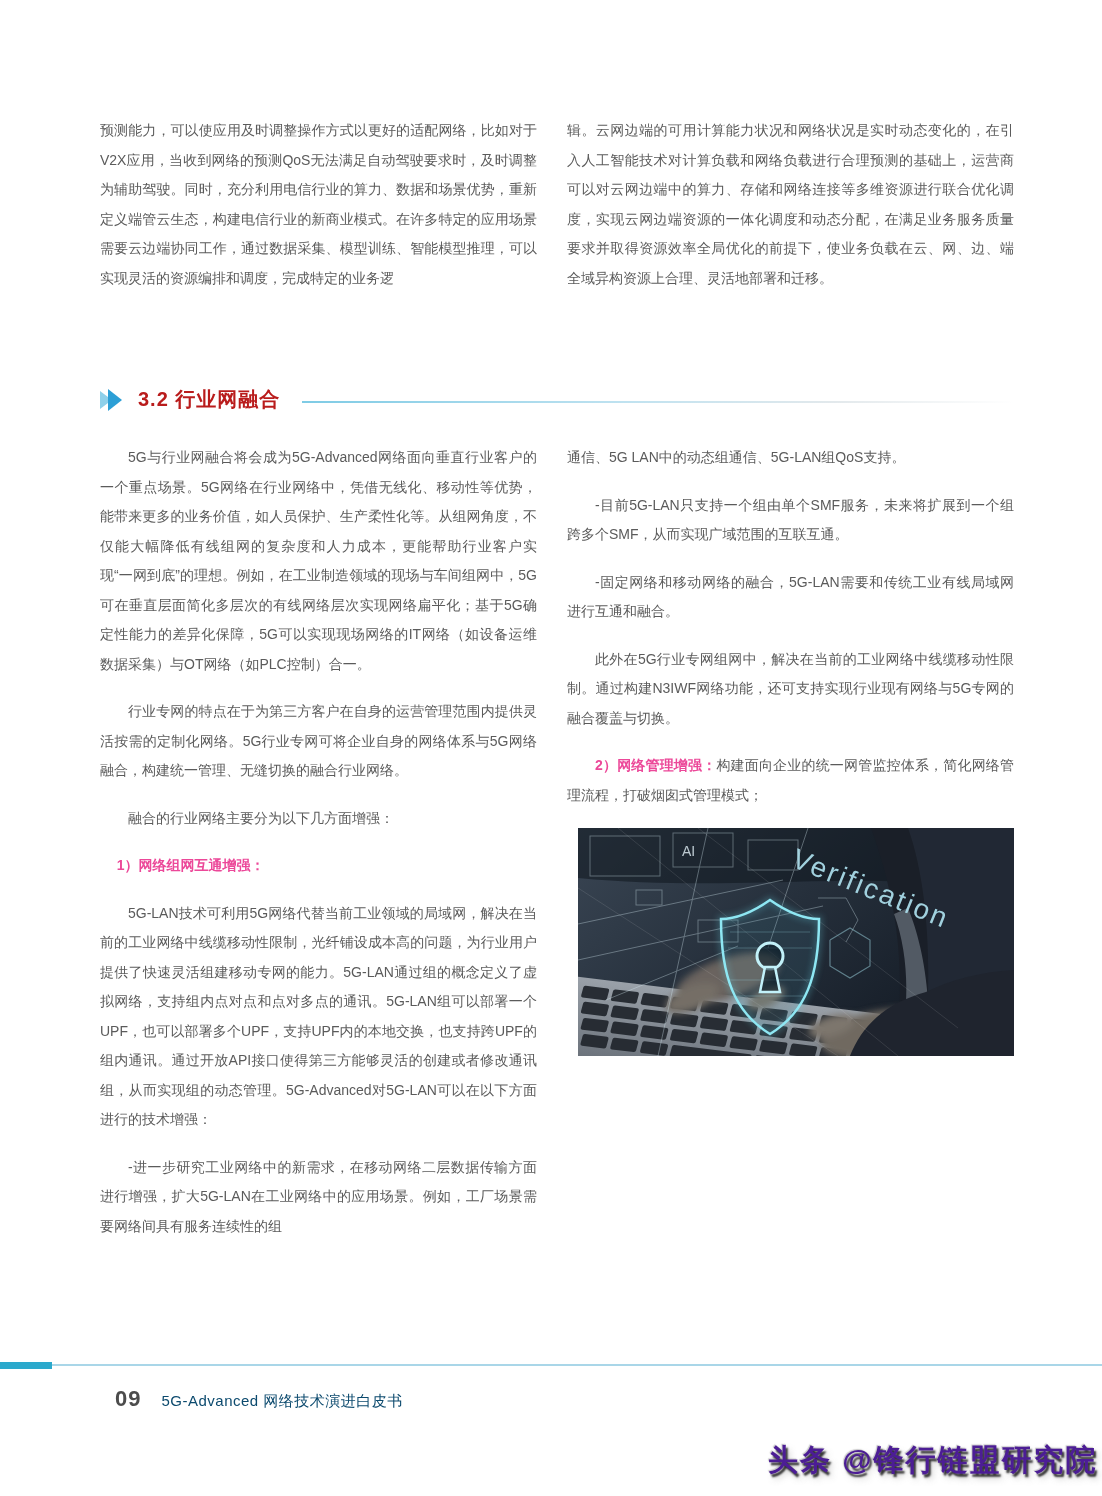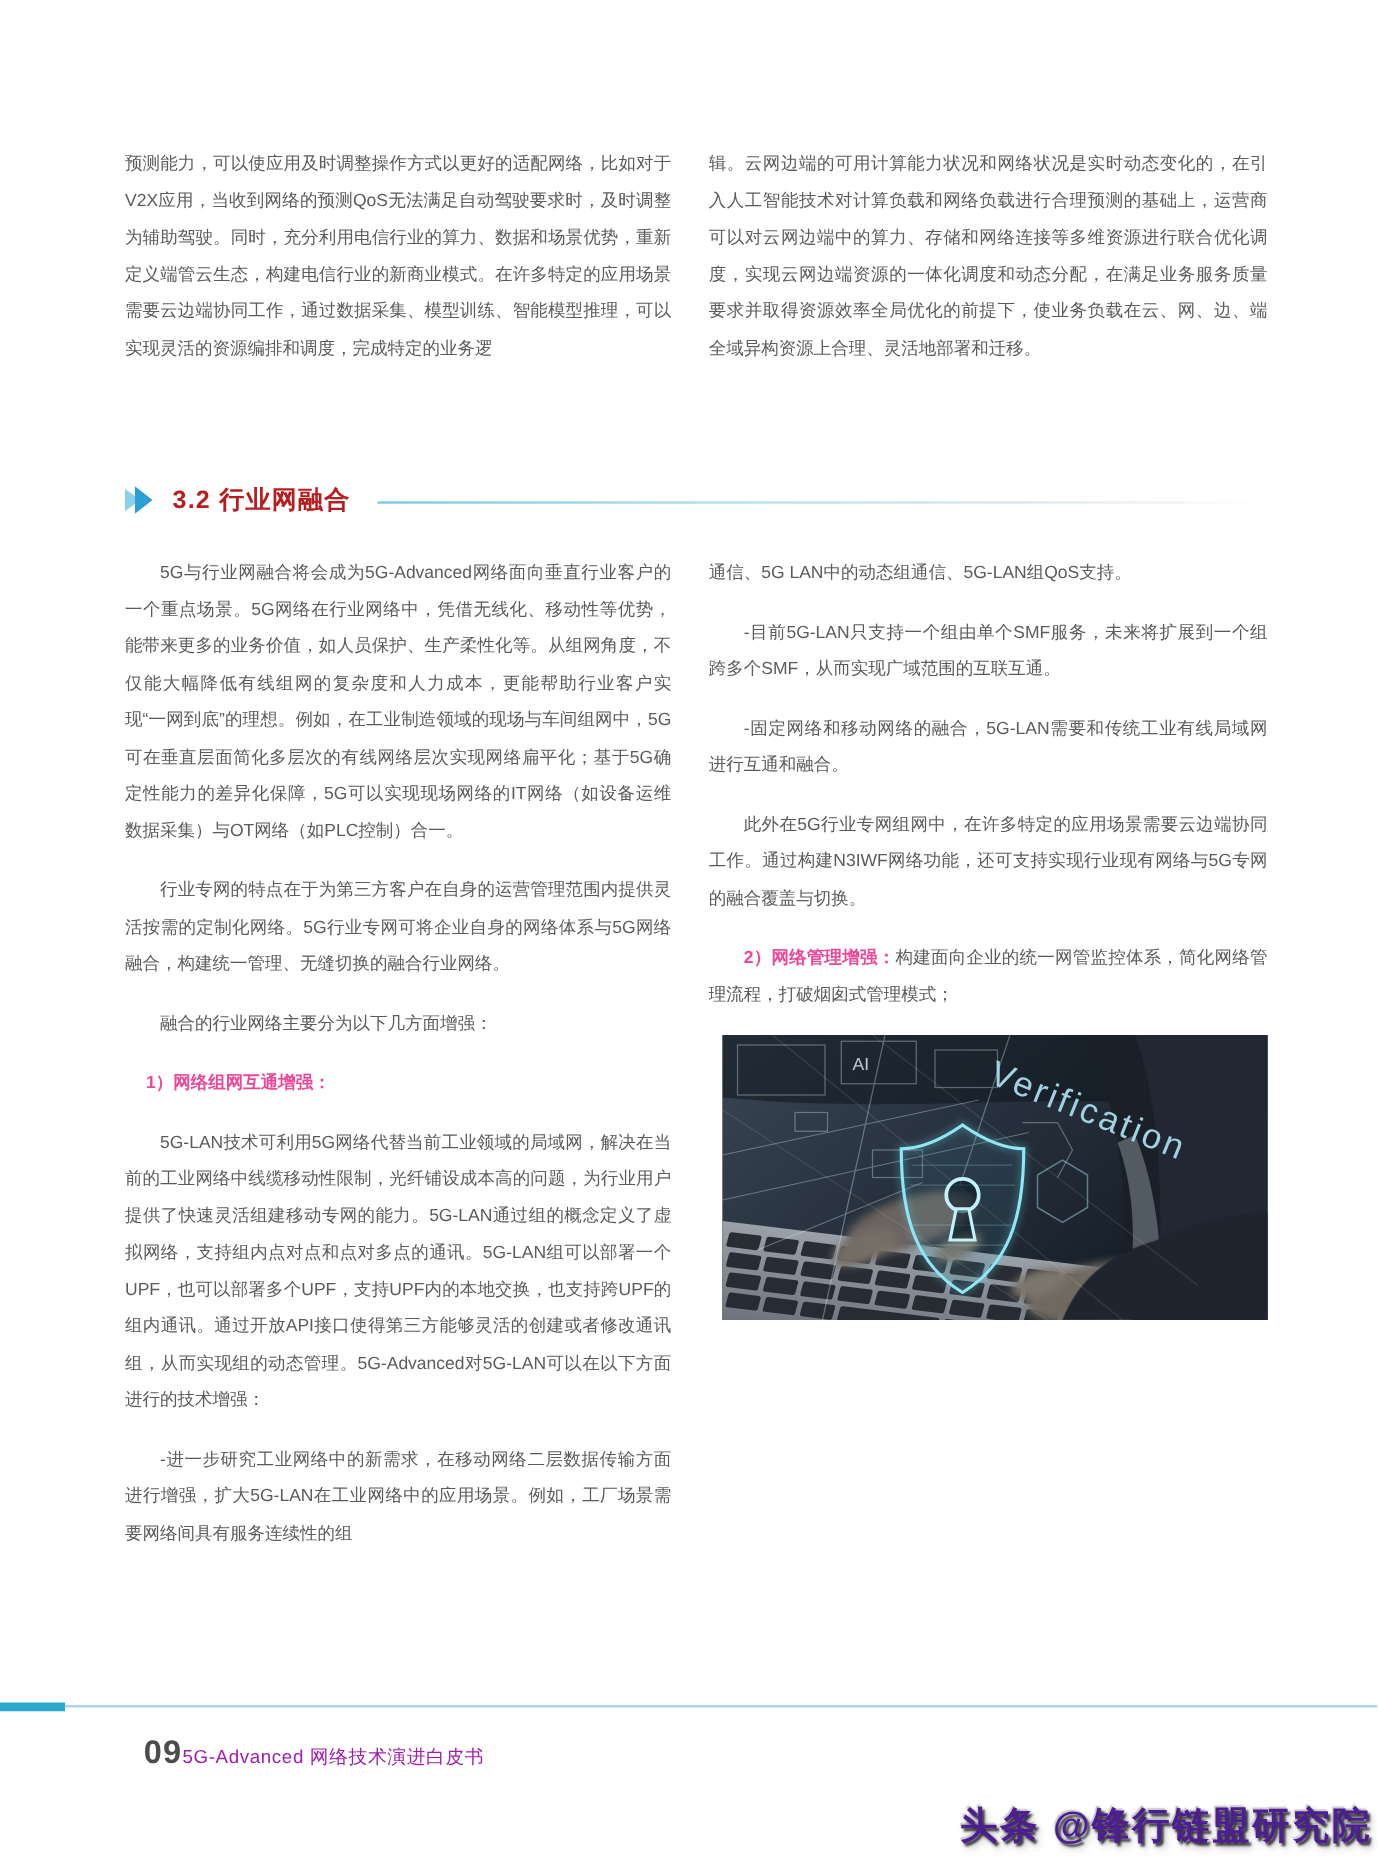--- a/index.html
+++ b/index.html
@@ -25,22 +25,22 @@
   .topR{left:567px;top:116px;width:447px;}
   .colL{left:100px;top:443px;width:437px;}
   .colR{left:567px;top:443px;width:447px;}
   
   .photo{width:436px;height:228px;margin:10px 0 0 11px;display:block;background:#1d2732;}
   
   .footer-divider{left:0;top:1362px;width:1102px;height:8px;}
   .fd-thick{position:absolute;left:0;top:0;width:52px;height:7px;background:#2ba9cc;}
   .fd-thin{position:absolute;left:52px;right:0;top:2px;height:2px;background:#a9d6e8;}
   .footer-text{left:115px;top:1386px;display:flex;align-items:baseline;}
-  .page-num{font-size:26px;color:#4c4c4c;font-weight:bold;letter-spacing:1px;}
-  .doc-title{font-size:15px;color:#a21caf;letter-spacing:0.5px;}
+  .page-num{font-size:22px;color:#4c4c4c;font-weight:bold;letter-spacing:1px;}
+  .doc-title{font-size:15px;color:#0c4a6e;margin-left:20px;letter-spacing:0.5px;}
   
   .watermark{
     left:768px;top:1440px;font-size:30px;font-weight:bold;color:#4c1d95;
     letter-spacing:2px;white-space:nowrap;
     text-shadow:2px 3px 2px rgba(35,35,35,0.92),-1px -1px 1px rgba(140,140,140,0.45),4px 5px 6px rgba(120,120,120,0.35);
   }
 </style>
 </head>
 <body>
 
@@ -64,21 +64,21 @@
   <p class="para indent">融合的行业网络主要分为以下几方面增强：</p>
   <p class="para indent-sm subhead">1）网络组网互通增强：</p>
   <p class="para indent">5G-LAN技术可利用5G网络代替当前工业领域的局域网，解决在当前的工业网络中线缆移动性限制，光纤铺设成本高的问题，为行业用户提供了快速灵活组建移动专网的能力。5G-LAN通过组的概念定义了虚拟网络，支持组内点对点和点对多点的通讯。5G-LAN组可以部署一个UPF，也可以部署多个UPF，支持UPF内的本地交换，也支持跨UPF的组内通讯。通过开放API接口使得第三方能够灵活的创建或者修改通讯组，从而实现组的动态管理。5G-Advanced对5G-LAN可以在以下方面进行的技术增强：</p>
   <p class="para indent">-进一步研究工业网络中的新需求，在移动网络二层数据传输方面进行增强，扩大5G-LAN在工业网络中的应用场景。例如，工厂场景需要网络间具有服务连续性的组</p>
 </div>
 
 <div class="abs colR">
   <p class="para">通信、5G LAN中的动态组通信、5G-LAN组QoS支持。</p>
   <p class="para indent">-目前5G-LAN只支持一个组由单个SMF服务，未来将扩展到一个组跨多个SMF，从而实现广域范围的互联互通。</p>
   <p class="para indent">-固定网络和移动网络的融合，5G-LAN需要和传统工业有线局域网进行互通和融合。</p>
-  <p class="para indent">此外在5G行业专网组网中，在许多特定的应用场景需要云边端协同工作。通过构建N3IWF网络功能，还可支持实现行业现有网络与5G专网的融合覆盖与切换。</p>
+  <p class="para indent">此外在5G行业专网组网中，解决在当前的工业网络中线缆移动性限制。通过构建N3IWF网络功能，还可支持实现行业现有网络与5G专网的融合覆盖与切换。</p>
   <p class="para indent"><span class="subhead">2）网络管理增强：</span><span>构建面向企业的统一网管监控体系，简化网络管理流程，打破烟囱式管理模式；</span></p>
 
   <svg class="photo" viewBox="0 0 436 228" xmlns="http://www.w3.org/2000/svg">
     <defs>
       <linearGradient id="pbg" x1="0" y1="0" x2="1" y2="0.6">
         <stop offset="0" stop-color="#3a4654"></stop>
         <stop offset="0.5" stop-color="#26303c"></stop>
         <stop offset="1" stop-color="#141b25"></stop>
       </linearGradient>
       <linearGradient id="kb" x1="0" y1="0" x2="0" y2="1">

